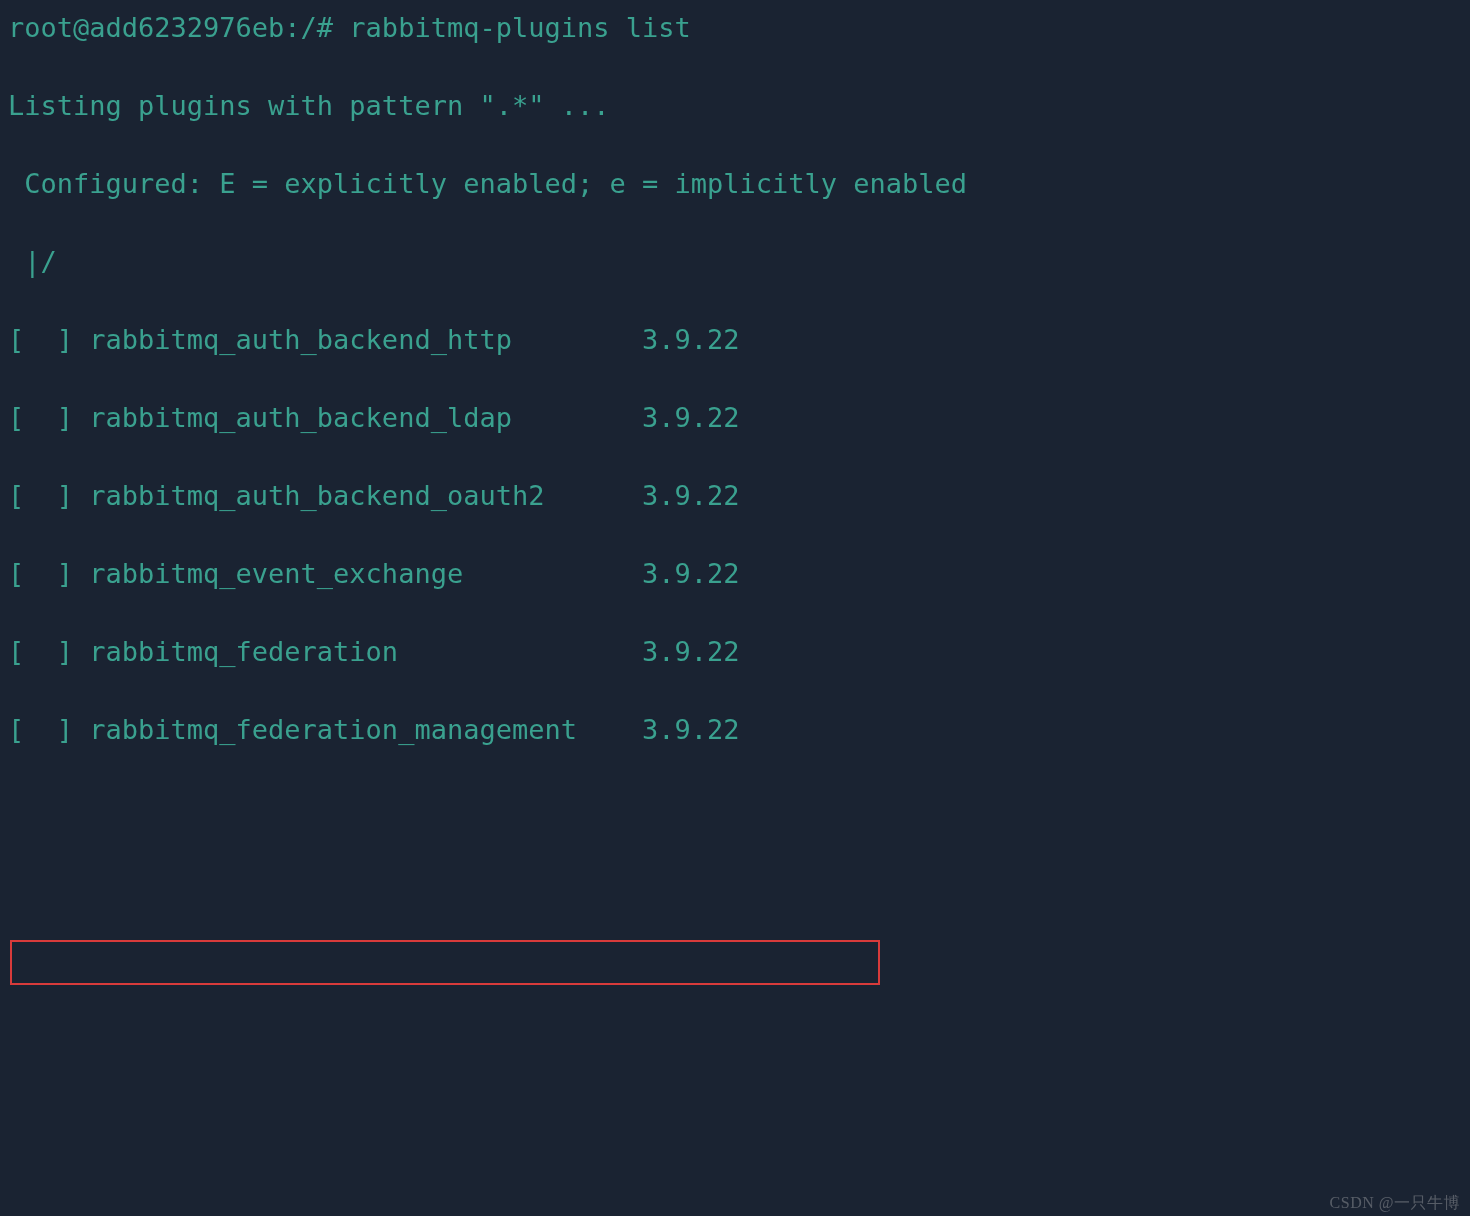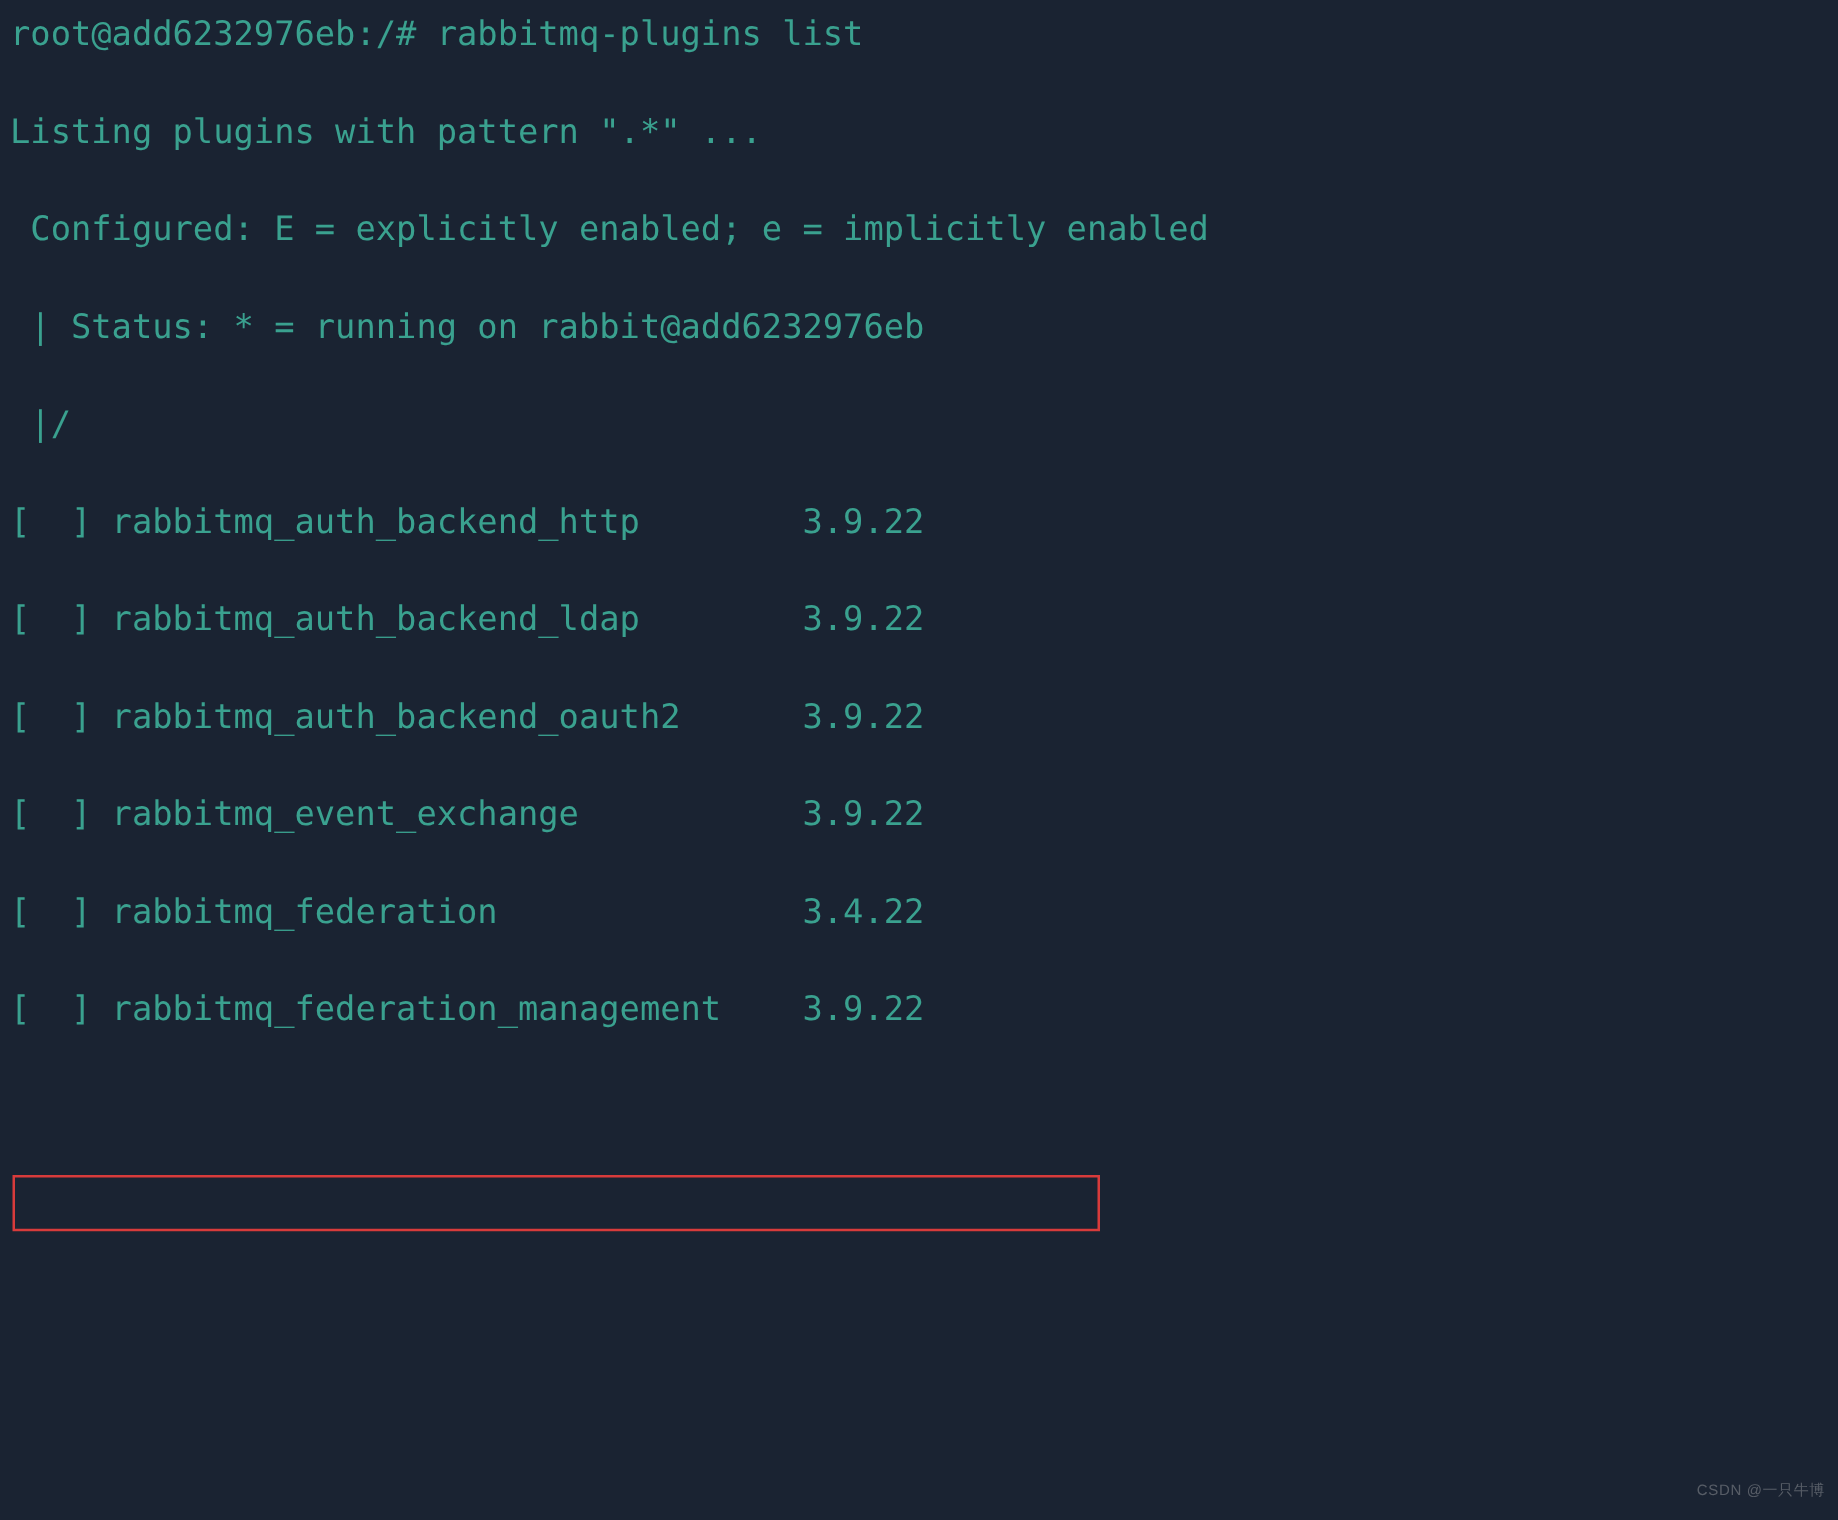--- a/index.html
+++ b/index.html
@@ -28,40 +28,39 @@
   }
   .highlight-box {
     position: absolute;
     border: 2px solid #d83b3b;
     pointer-events: none;
     box-sizing: border-box;
   }
   .watermark {
     position: absolute;
     right: 10px;
-    bottom: 15px;
-    font-family: Liberation Sans, sans-serif;
-    font-size: 12px;
+    bottom: 2px;
+    font-family: Liberation Serif, serif;
+    font-size: 16px;
     color: rgba(200,200,200,0.35);
     letter-spacing: 0.5px;
   }
 </style>
 </head>
 <body>
 
 <pre class="terminal" id="terminal"><span class="line">root@add6232976eb:/# rabbitmq-plugins list</span>
 <span class="line">Listing plugins with pattern ".*" ...</span>
 <span class="line"> Configured: E = explicitly enabled; e = implicitly enabled</span>
-<span class="line"> | Status: * = running on rabbit@add6232976eb</span>
 <span class="line"> |/</span>
 <span class="line">[  ] rabbitmq_auth_backend_http        3.9.22</span>
 <span class="line">[  ] rabbitmq_auth_backend_ldap        3.9.22</span>
 <span class="line">[  ] rabbitmq_auth_backend_oauth2      3.9.22</span>
 <span class="line">[  ] rabbitmq_event_exchange           3.9.22</span>
-<span class="line">[  ] rabbitmq_federation               3.4.22</span>
+<span class="line">[  ] rabbitmq_federation               3.9.22</span>
 <span class="line">[  ] rabbitmq_federation_management    3.9.22</span>
 
 
 
 
 
 
 
 
 

